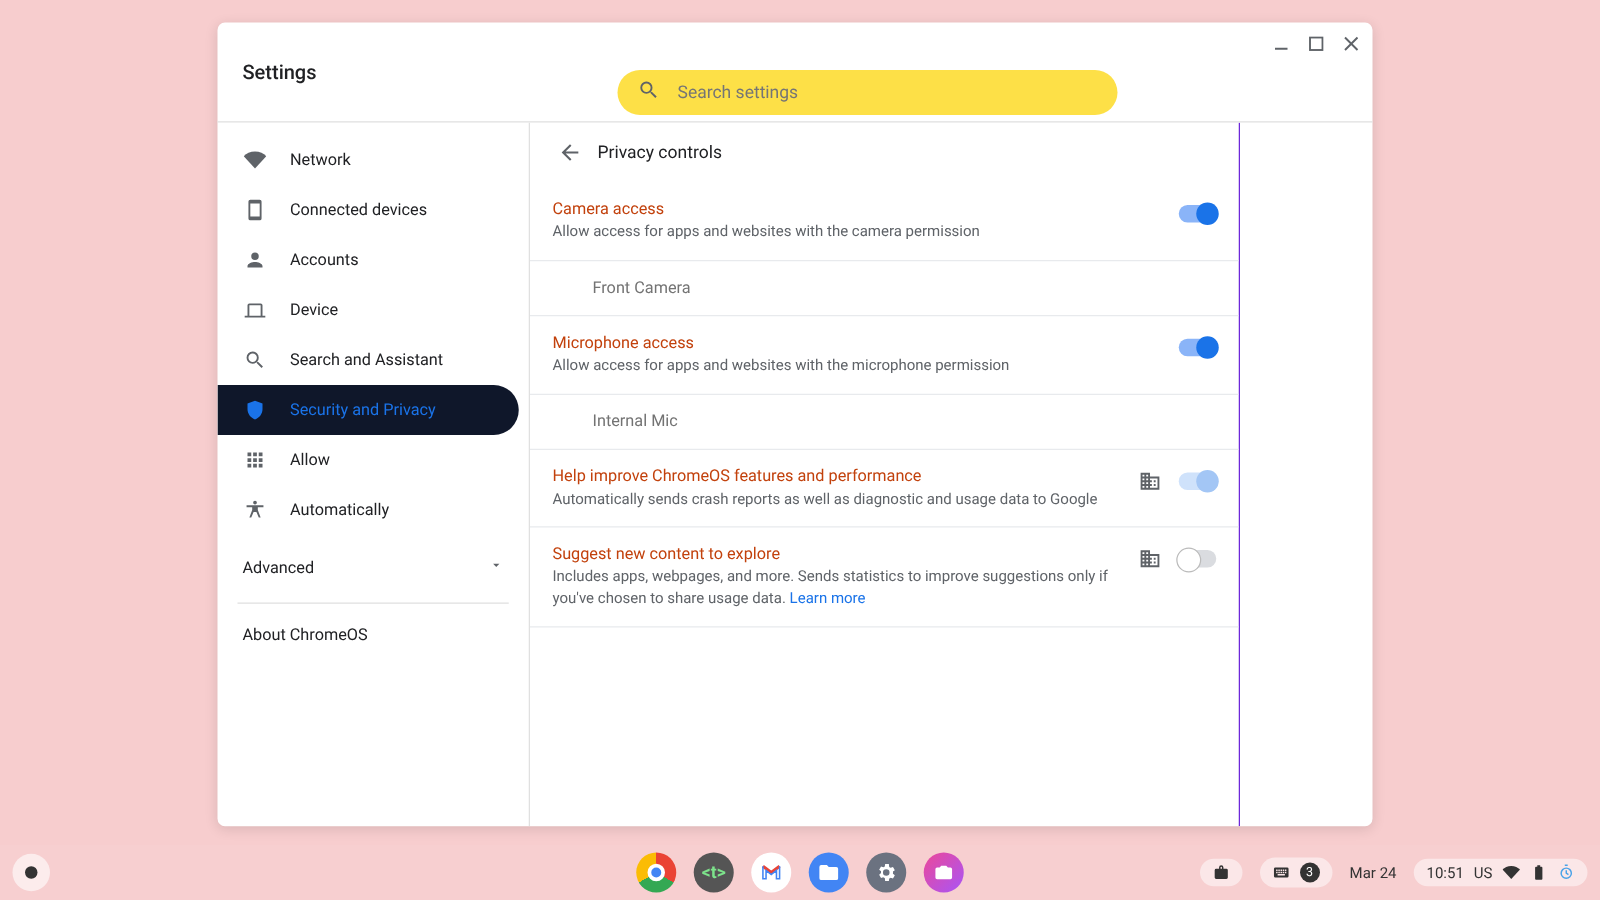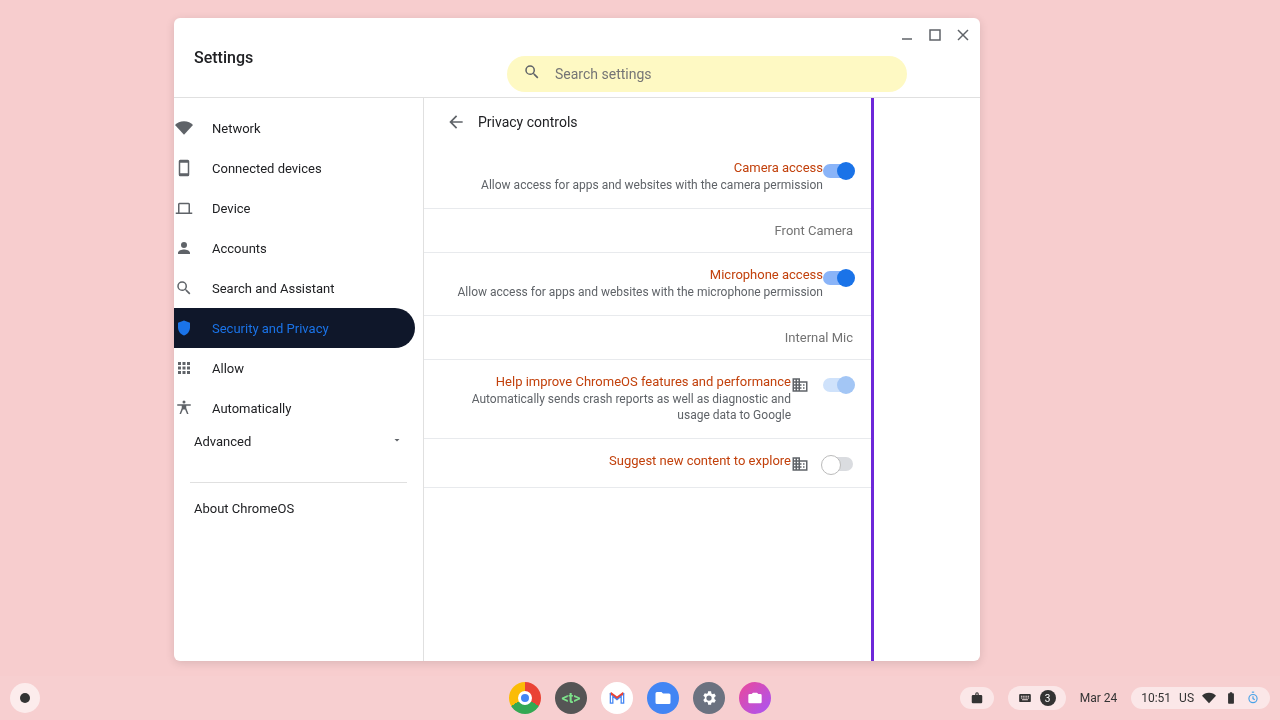--- a/index.html
+++ b/index.html
@@ -1,69 +1,69 @@
 <!DOCTYPE html>
 <html><head>
 <meta charset="utf-8">
 <style>
 * { margin: 0; padding: 0; box-sizing: border-box; font-family: 'Segoe UI', Roboto, Arial, sans-serif; }
 body { background: #f7cdce; width: 1280px; height: 720px; overflow: hidden; position: relative; }
 
 .window {
   position: absolute;
   left: 174px; top: 18px;
-  width: 806px; height: 643px;
+  width: 924px; height: 643px;
   background: #fff;
   border-radius: 6px;
   box-shadow: 0 2px 10px rgba(0,0,0,0.12);
   display: flex; flex-direction: column;
 }
 
 .titlebar {
   height: 80px;
   display: flex; align-items: center;
   padding: 0 20px;
   border-bottom: 1px solid #e0e0e0;
   position: relative;
 }
 .titlebar-title { font-size: 16px; color: #202124; font-weight: 500; }
 .searchbar {
-  position: absolute; left: 333px; top: 38px;
+  position: absolute; left: 320px; top: 38px;
   width: 400px; height: 36px;
-  background: #fef9c3;
+  background: #fde047;
   border-radius: 20px;
   display: flex; align-items: center;
   padding: 0 16px;
 }
 .searchbar svg { width: 18px; height: 18px; fill: #5f6368; margin-right: 14px; }
 .searchbar input { border: none; background: transparent; outline: none; font-size: 14px; color: #5f6368; flex: 1; }
 .win-controls { position: absolute; right: 10px; top: 10px; display: flex; gap: 14px; }
 .win-controls .wc { width: 14px; height: 14px; display: flex; align-items: center; justify-content: center; cursor: pointer; }
 .win-controls svg { width: 12px; height: 12px; stroke: #5f6368; fill: none; stroke-width: 1.5; }
 
 .body { flex: 1; display: flex; overflow: hidden; }
 .sidebar { width: 250px; padding-top: 10px; border-right: 1px solid #e0e0e0; }
 .side-item {
   display: flex; align-items: center;
-  height: 40px; 
+  height: 40px; padding-left: 20px;
   font-size: 13px; color: #202124;
   cursor: pointer;
   border-radius: 0 20px 20px 0;
   margin-right: 8px;
 }
 .side-item.active { background: #0f172a; color: #1a73e8; }
 .side-item .icon { width: 20px; height: 20px; margin-right: 18px; display: flex; align-items: center; justify-content: center; }
 .side-item .icon svg { width: 18px; height: 18px; fill: #5f6368; }
 .side-item.active .icon svg { fill: #1a73e8; }
-.side-advanced { display: flex; justify-content: space-between; padding: 0 20px; height: 40px; font-size: 13px; color: #202124; cursor: pointer; margin-top: 6px; }
+.side-advanced { display: flex; align-items: center; justify-content: space-between; padding: 0 20px; height: 40px; font-size: 13px; color: #202124; cursor: pointer; margin-top: 6px; }
 .side-advanced svg { width: 12px; height: 12px; fill: #5f6368; }
 .side-sep { height: 1px; background: #e0e0e0; margin: 8px 16px; }
 .side-about { padding: 10px 20px; font-size: 13px; color: #202124; cursor: pointer; }
 
-.content { flex: 1; padding: 0; overflow-y: auto; border-right: 3px solid #6d28d9; margin-right: 106px; text-align: right; }
+.content { flex: 1; padding: 0; overflow-y: auto; border-right: 1px solid #6d28d9; margin-right: 106px; }
 .content-header { display: flex; align-items: center; height: 48px; padding: 0 18px; }
 .content-header .back { width: 28px; height: 28px; display: flex; align-items: center; justify-content: center; cursor: pointer; }
 .content-header .back svg { width: 20px; height: 20px; fill: #5f6368; }
 .content-header .title { font-size: 14px; color: #202124; margin-left: 8px; }
 
 .setting-row { padding: 14px 18px; border-bottom: 1px solid #e8eaed; display: flex; align-items: flex-start; }
 .setting-row .texts { flex: 1; }
 .setting-row .row-title { font-size: 13px; color: #c2410c; }
 .setting-row .row-desc { font-size: 12px; color: #5f6368; margin-top: 2px; line-height: 1.4; }
 .setting-row .row-desc a { color: #1a73e8; text-decoration: none; }
@@ -142,32 +142,32 @@
         <span class="icon">
             <svg viewBox="0 0 24 24">
               <path d="M17 1H7a2 2 0 00-2 2v18a2 2 0 002 2h10a2 2 0 002-2V3a2 2 0 00-2-2zm0 18H7V5h10v14z"></path>
             </svg>
           </span>
         <span>Connected devices</span>
       </div>
       <div class="side-item">
         <span class="icon">
             <svg viewBox="0 0 24 24">
+              <path d="M12 12a4 4 0 100-8 4 4 0 000 8zm0 2c-3 0-8 1.5-8 4.5V20h16v-1.5c0-3-5-4.5-8-4.5z"></path>
+            </svg>
+          </span>
+        <span>Accounts</span>
+      </div>
+      <div class="side-item">
+        <span class="icon">
+            <svg viewBox="0 0 24 24">
               <path d="M20 18V7a2 2 0 00-2-2H6a2 2 0 00-2 2v11H1v2h22v-2h-3zM6 7h12v11H6V7z"></path>
             </svg>
           </span>
         <span>Device</span>
-      </div>
-      <div class="side-item">
-        <span class="icon">
-            <svg viewBox="0 0 24 24">
-              <path d="M12 12a4 4 0 100-8 4 4 0 000 8zm0 2c-3 0-8 1.5-8 4.5V20h16v-1.5c0-3-5-4.5-8-4.5z"></path>
-            </svg>
-          </span>
-        <span>Accounts</span>
       </div>
       <div class="side-item">
         <span class="icon">
             <svg viewBox="0 0 24 24">
               <path d="M15.5 14h-.79l-.28-.27A6.47 6.47 0 0016 9.5 6.5 6.5 0 109.5 16a6.47 6.47 0 004.23-1.57l.27.28v.79l5 5L20.49 19l-5-5zM9.5 14A4.5 4.5 0 1114 9.5 4.5 4.5 0 019.5 14z"></path>
             </svg>
           </span>
         <span>Search and Assistant</span>
       </div>
       <div class="side-item active">
@@ -241,20 +241,21 @@
         </div>
         <div class="building-icon"><svg viewBox="0 0 24 24">
               <path d="M12 7V3H2v18h20V7H12zM6 19H4v-2h2v2zm0-4H4v-2h2v2zm0-4H4V9h2v2zm0-4H4V5h2v2zm4 12H8v-2h2v2zm0-4H8v-2h2v2zm0-4H8V9h2v2zm0-4H8V5h2v2zm10 12h-8v-2h2v-2h-2v-2h2v-2h-2V9h8v10zm-2-8h-2v2h2v-2zm0 4h-2v2h2v-2z"></path>
             </svg></div>
         <div class="toggle onlight"></div>
       </div>
 
       <div class="setting-row">
         <div class="texts">
           <div class="row-title">Suggest new content to explore</div>
+          <div class="row-desc"><span>Includes apps, webpages, and more. Sends statistics to improve suggestions only if you've chosen to share usage data. </span><a href="#">Learn more</a></div>
         </div>
         <div class="building-icon"><svg viewBox="0 0 24 24">
               <path d="M12 7V3H2v18h20V7H12zM6 19H4v-2h2v2zm0-4H4v-2h2v2zm0-4H4V9h2v2zm0-4H4V5h2v2zm4 12H8v-2h2v2zm0-4H8v-2h2v2zm0-4H8V9h2v2zm0-4H8V5h2v2zm10 12h-8v-2h2v-2h-2v-2h2v-2h-2V9h8v10zm-2-8h-2v2h2v-2zm0 4h-2v2h2v-2z"></path>
             </svg></div>
         <div class="toggle off"></div>
       </div>
 
     </div>
   </div>
 </div>

